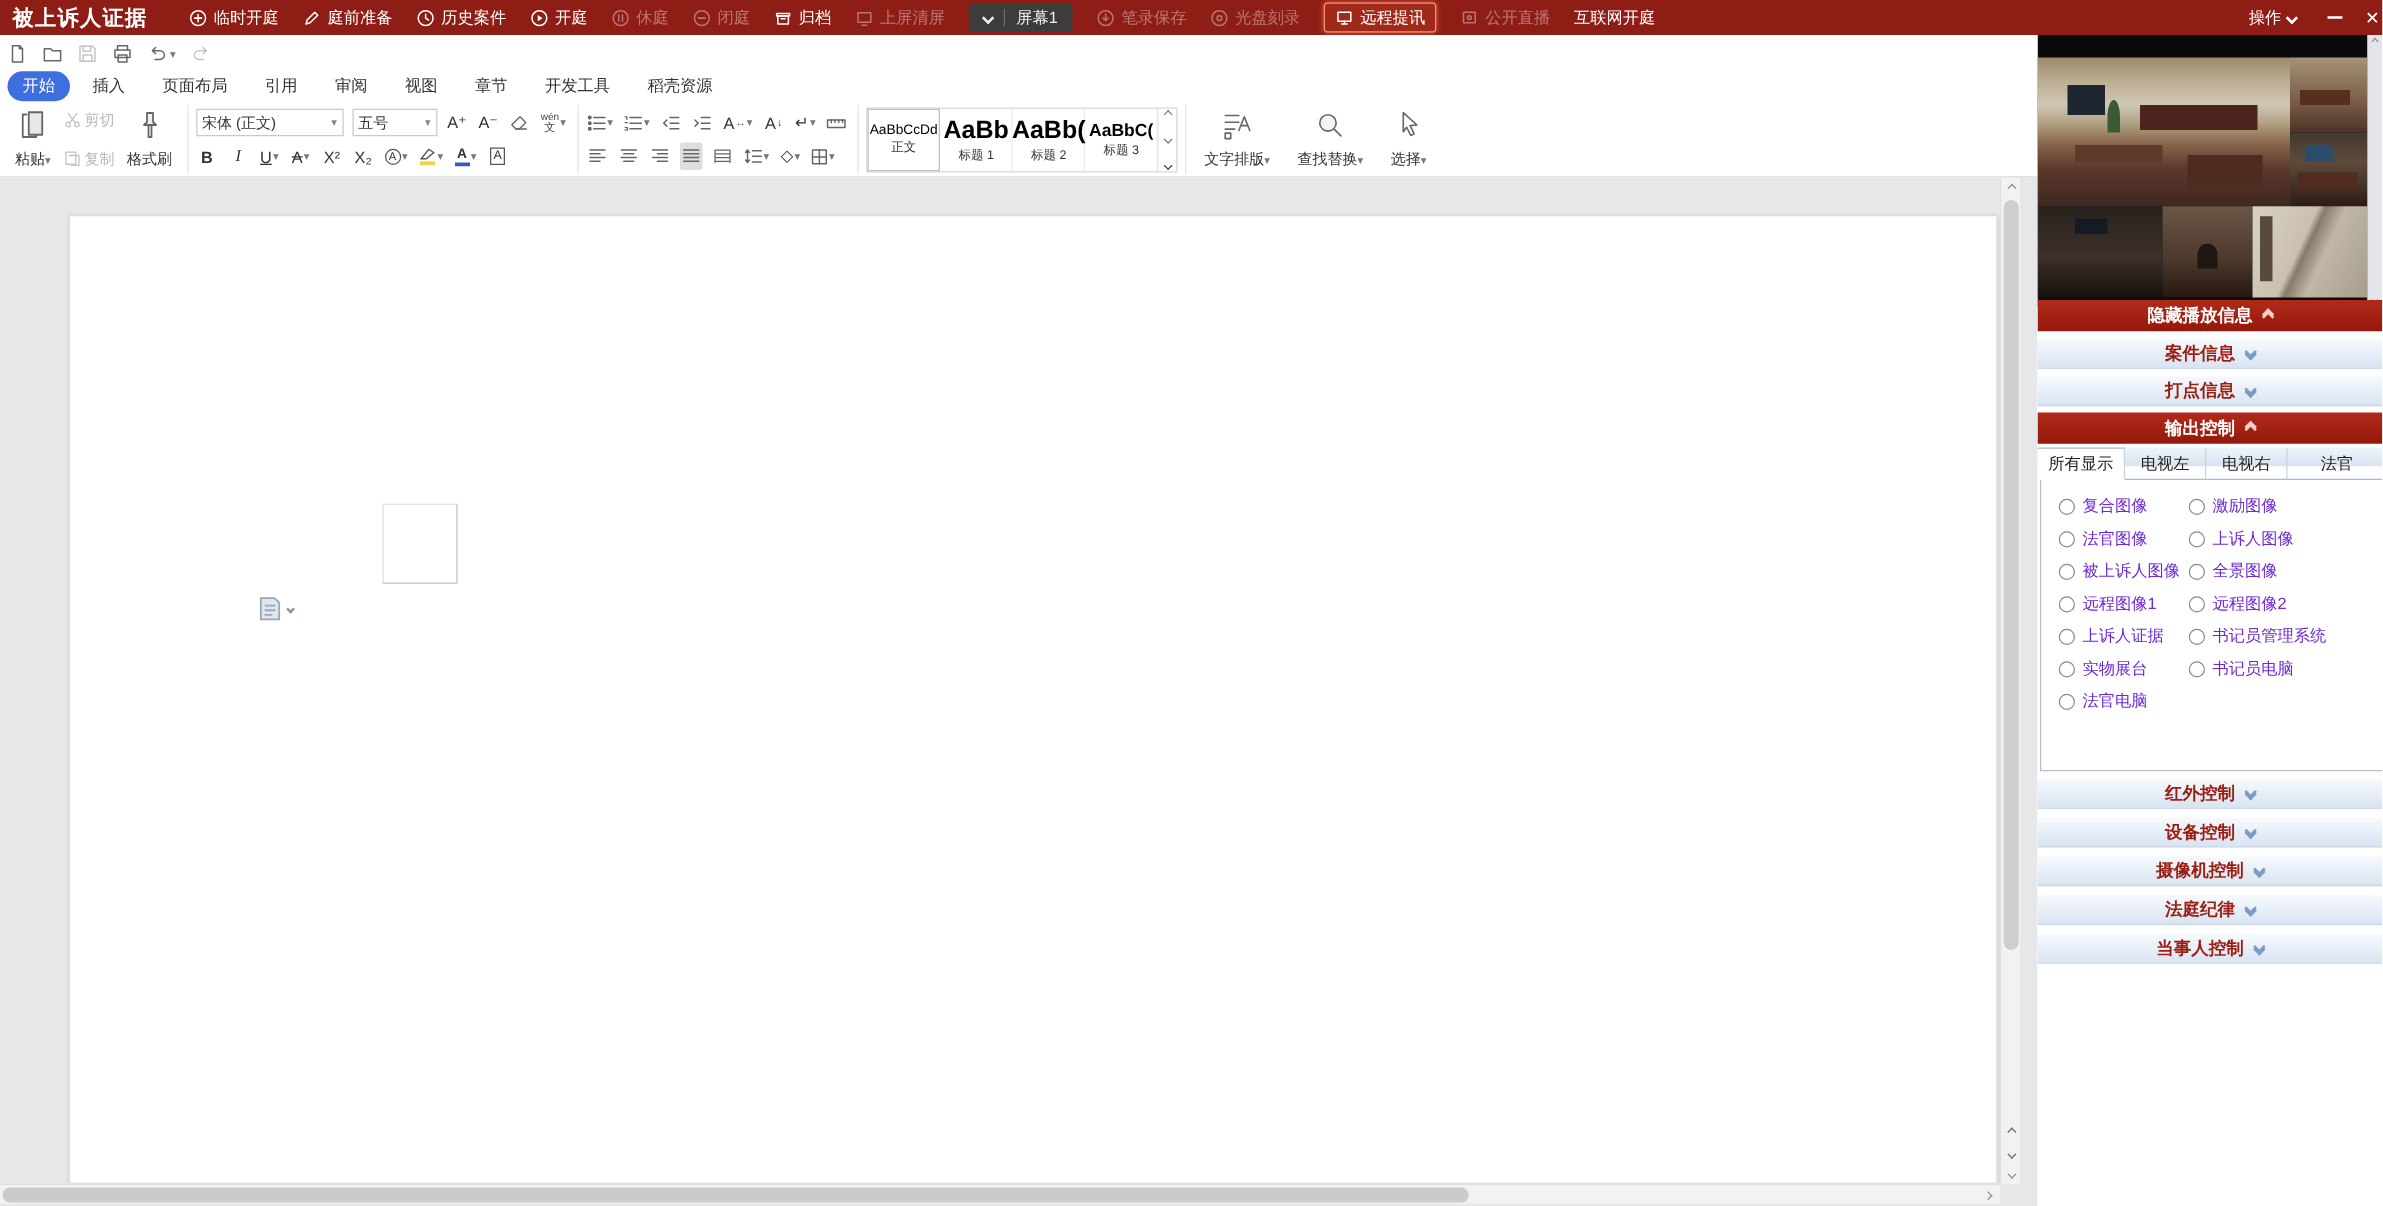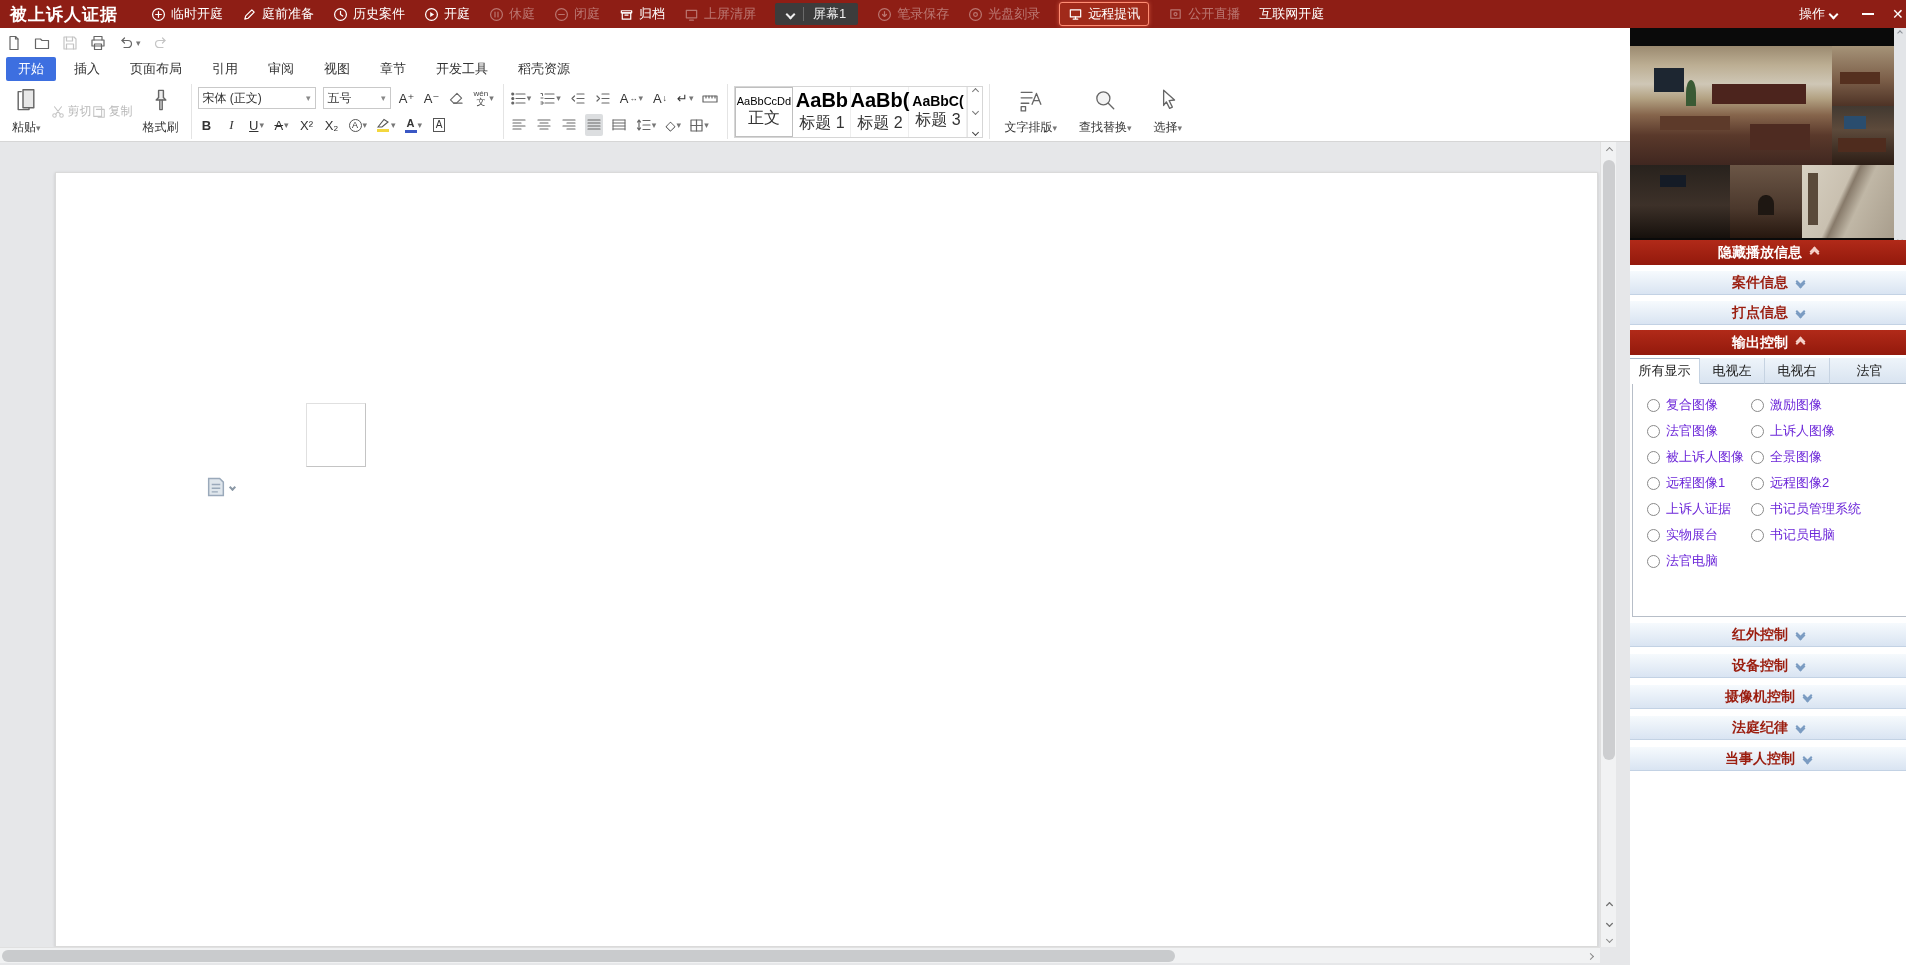--- a/index.html
+++ b/index.html
@@ -23,44 +23,44 @@
   .dbl .chv{margin:-2.5px 0}
   .winctl{display:inline-flex;align-items:center;gap:18px;margin-left:6px}
   .minbar{width:12px;height:2px;background:#fff;display:inline-block}
   .closex{font-size:14px;width:18px;display:inline-block;margin-right:-14px}
   
   .editor{position:absolute;left:0;top:28px;width:1630px;height:937px;background:#fff}
   .qat{position:absolute;left:6px;top:3px;height:24px;display:flex;align-items:center;gap:12px}
   .ic{fill:none;stroke:#666;stroke-width:1.2;stroke-linecap:round;stroke-linejoin:round}
   .qbtn{display:inline-flex;align-items:center;gap:2px}
   .tabrow{position:absolute;left:6px;top:28px;height:26px;display:flex;align-items:center;gap:6px;font-size:13px;color:#333}
-  .rtab{padding:3px 12px;border-radius:2px;cursor:default}
+  .rtab{padding:3px 12px;border-radius:12px;cursor:default}
   .rtab.sel{background:#3d6fe0;color:#fff}
   .ribbon{position:absolute;left:0;top:54px;width:1630px;height:60px;border-bottom:1px solid #d6d6d6;
     display:flex;align-items:stretch;padding:2px 4px 2px 8px;gap:6px}
   .grp{display:flex;align-items:center;gap:6px;border-right:1px solid #e4e4e4;padding-right:8px}
   .bigbtn{display:flex;flex-direction:column;align-items:center;justify-content:space-between;height:52px;padding:2px 4px;font-size:12px;color:#333}
-  .minicol{display:flex;flex-direction:row;justify-content:flex-start;height:48px}
+  .minicol{display:flex;flex-direction:column;justify-content:space-between;height:48px}
   .mini{display:flex;align-items:center;gap:3px;font-size:12px;color:#444}
   .fontcol,.paracol{display:flex;flex-direction:column;justify-content:space-between;height:52px}
   .trow{display:flex;align-items:center;gap:7px;height:25px}
   .combo{display:flex;align-items:center;justify-content:space-between;border:1px solid #c9c9c9;background:#fff;height:22px;padding:0 4px;font-size:12px;color:#333}
   .combo .car{font-size:9px;color:#888}
   .tbtn{min-width:18px;height:22px;display:inline-flex;align-items:center;justify-content:center;font-size:13px;color:#333;border-radius:2px;padding:0 1px;gap:1px}
   .tbtn.on{background:#dcdee0}
   .car{font-size:9px;color:#777}
   .stk{display:inline-flex;flex-direction:column;align-items:center;line-height:1}
   .bar-y{width:12px;height:3px;background:#f3d73e;margin-top:1px}
   .bar-b{width:12px;height:3px;background:#3a57c4;margin-top:1px}
   .boxa{border:1px solid #555;font-size:10px;padding:0 2px;line-height:12px}
   .circa{border:1px solid #555;border-radius:50%;font-size:9px;width:13px;height:13px;display:inline-flex;align-items:center;justify-content:center}
   .gallery{display:flex;align-items:stretch;border:1px solid #d6d6d6;background:#fff;height:52px}
   .stylecell{width:58px;display:flex;flex-direction:column;align-items:center;justify-content:center;border-right:1px solid #eee}
   .stylecell.sel{outline:1px solid #bfbfbf;outline-offset:-1px}
-  .sname{font-size:16px;color:#333;margin-top:1px}
+  .sname{font-size:10px;color:#333;margin-top:1px}
   .galarrows{width:15px;display:flex;flex-direction:column;align-items:center;justify-content:space-between;padding:2px 0;border-left:1px solid #e5e5e5;color:#777}
   .galarrows .chv{width:5px;height:5px;border-width:1.5px}
   .toolbig{display:flex;flex-direction:column;align-items:center;justify-content:space-between;height:52px;padding:2px 8px;font-size:12px;color:#333}
   
   .docarea{position:absolute;left:0;top:114px;width:1630px;height:823px;background:#e6e7e9}
   .page{position:absolute;left:55px;top:30px;width:1543px;height:775px;background:#fff;border:1px solid #dadada;box-shadow:0 1px 3px rgba(0,0,0,.15)}
   .cellrect{position:absolute;left:250px;top:230px;width:60px;height:64px;background:#fff;border:1px solid #e0e0e0;border-right-color:#c4c4c4;border-bottom-color:#c4c4c4}
   .pasteopts{position:absolute;left:150px;top:303px;display:flex;align-items:center;gap:4px;color:#9aa9ba}
   .vscroll{position:absolute;left:1600px;top:0;width:16px;height:805px;background:#f1f2f3;border-left:1px solid #e0e0e0;color:#888}
   .vthumb{position:absolute;left:2px;top:18px;width:12px;height:600px;background:#cdced0;border-radius:6px}
@@ -74,21 +74,21 @@
   .sidebar{position:absolute;left:1630px;top:28px;width:276px;height:937px;background:#fff;overflow:hidden}
   .video{position:absolute;left:0;top:0;width:264px;height:217px;background:#0a0a0a;overflow:hidden}
   .feed{position:absolute;overflow:hidden}
   .vstrip{position:absolute;left:264px;top:0;width:12px;height:217px;background:#e3e5e8;color:#8a8f96;display:flex;flex-direction:column;justify-content:space-between;align-items:center;padding:3px 0}
   .vstrip .chv{width:4px;height:4px;border-width:1.5px}
   .sbar{position:absolute;left:0;width:276px;height:25px;display:flex;align-items:center;justify-content:center;font-size:14px;font-weight:bold;cursor:default}
   .sbar.dark{background:linear-gradient(#b12a19,#93190c);color:#fff}
   .sbar.dark .dbl{color:#f4cfc7}
   .sbar.light{background:linear-gradient(#f6fafd,#d9e4f2);border-top:1px solid #fff;border-bottom:1px solid #c3d2e4;color:#9b1e10}
   .sbar.light .dbl{color:#7b9cc2}
-  .otabs{position:absolute;left:0;top:330px;width:276px;height:26px;display:flex;font-size:13px;color:#222;background:linear-gradient(#eef4fa,#d8e3f0)}
+  .otabs{position:absolute;left:0;top:330px;width:276px;height:15px;display:flex;font-size:13px;color:#222;background:linear-gradient(#eef4fa,#d8e3f0)}
   .otab{flex:none;display:flex;align-items:center;justify-content:center;border-right:1px solid #c6d3e2;border-bottom:1px solid #aab8c9;height:26px}
   .otab.sel{background:#fff;border-bottom:1px solid #fff;border-top:1px solid #aab8c9}
   .obox{position:absolute;left:2px;top:356px;width:316px;height:233px;background:#fff;border:1px solid #b7bec8;border-top:none;
     display:grid;grid-template-columns:104px 1fr;align-content:start;row-gap:8px;padding:12px 16px 0 14px;font-size:13px;color:#6d28d9}
   .ritem{display:flex;align-items:center;gap:6px;white-space:nowrap}
   .rb{width:13px;height:13px;border:1px solid #8a8a8a;border-radius:50%;background:#fff;flex:none}
 </style>
 </head>
 <body>
 

